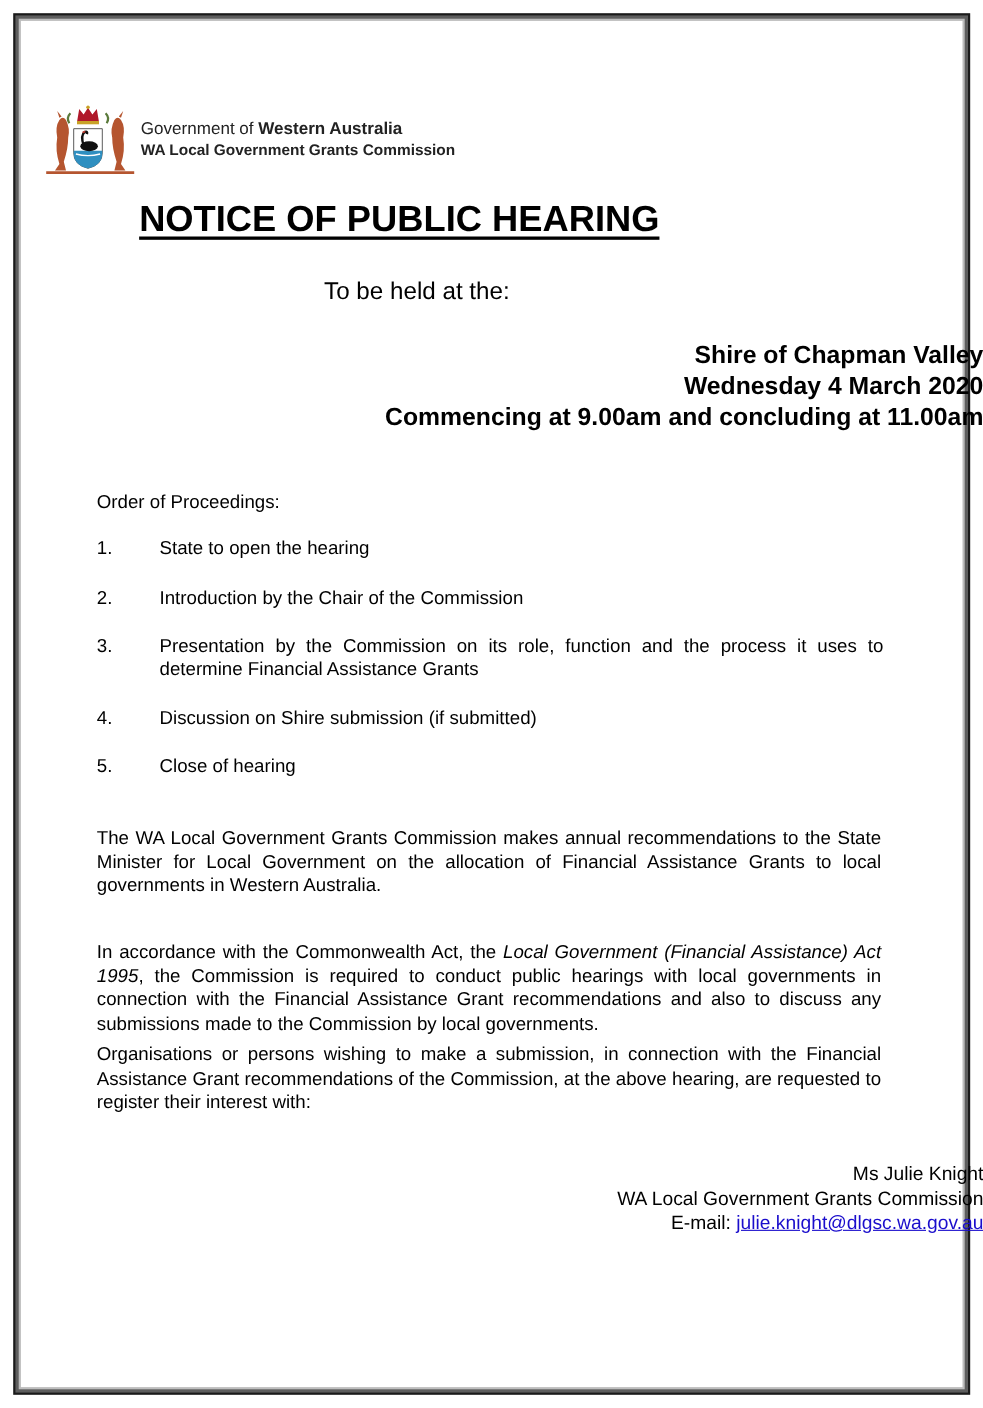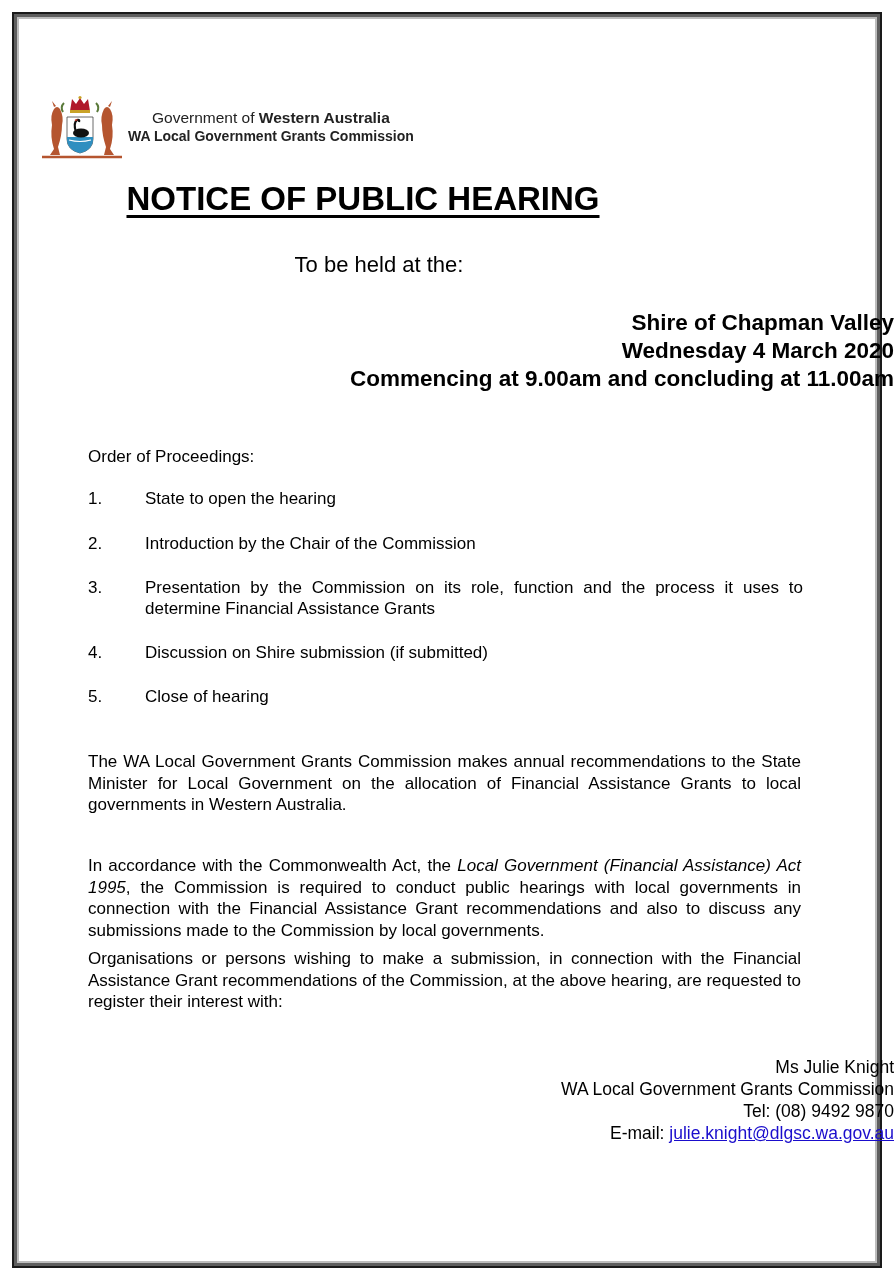--- a/index.html
+++ b/index.html
@@ -4,21 +4,21 @@
 <style>
   html, body { margin: 0; padding: 0; background: #ffffff; }
   body { width: 894px; height: 1280px; position: relative; overflow: hidden;
          font-family: "Liberation Sans", sans-serif; color: #000; }
   .frame { position: absolute; left: 12px; top: 12px; width: 870px; height: 1256px;
            box-sizing: border-box; background: #1a1a1a; }
   .frame-l2 { position: absolute; left: 2px; top: 2px; right: 2px; bottom: 2px; background: #5e5e5e; }
   .frame-l3 { position: absolute; left: 3px; top: 3px; right: 3px; bottom: 3px; background: #bdbdbd; }
   .page { position: absolute; left: 2px; top: 2px; right: 2px; bottom: 2px; background: #ffffff; }
 
-  .letterhead { position: absolute; left: 40px; top: 95px; width: 420px; height: 66px; text-align: center; }
+  .letterhead { position: absolute; left: 40px; top: 95px; width: 420px; height: 66px; }
   .crest { position: absolute; left: 0; top: 0; width: 84px; height: 66px; }
   .lh-text { position: absolute; left: 88px; top: 14px; font-size: 15.5px; line-height: 18px; color: #222; }
   .lh-line1 { font-weight: normal; }
   .lh-line1 b { font-weight: bold; }
   .lh-line2 { font-weight: bold; font-size: 14px; }
 
   .title { position: absolute; left: 0; width: 726px; top: 180px; text-align: center;
            font-size: 33px; font-weight: bold; }
   .title span { text-decoration: underline; text-decoration-thickness: 3px; text-underline-offset: 5px; }
   .held { position: absolute; left: 0; width: 758px; top: 252px; text-align: center; font-size: 22px; }
@@ -116,15 +116,14 @@
 
 <div class="para" style="top:751px;">The WA Local Government Grants Commission makes annual recommendations to the State Minister for Local Government on the allocation of Financial Assistance Grants to local governments in Western Australia.</div>
 
 <div class="para" style="top:855px;"><span>In accordance with the Commonwealth Act, the </span><i>Local Government (Financial Assistance) Act 1995</i><span>, the Commission is required to conduct public hearings with local governments in connection with the Financial Assistance Grant recommendations and also to discuss any submissions made to the Commission by local governments.</span></div>
 
 <div class="para" style="top:948px;">Organisations or persons wishing to make a submission, in connection with the Financial Assistance Grant recommendations of the Commission, at the above hearing, are requested to register their interest with:</div>
 
 <div class="contact">
   <div>Ms Julie Knight</div>
   <div>WA Local Government Grants Commission</div>
-  <div>Tel: (08) 9492 9870</div>
   <div><span>E-mail: </span><a class="email-link">julie.knight@dlgsc.wa.gov.au</a></div>
 </div>
 
 </body></html>

